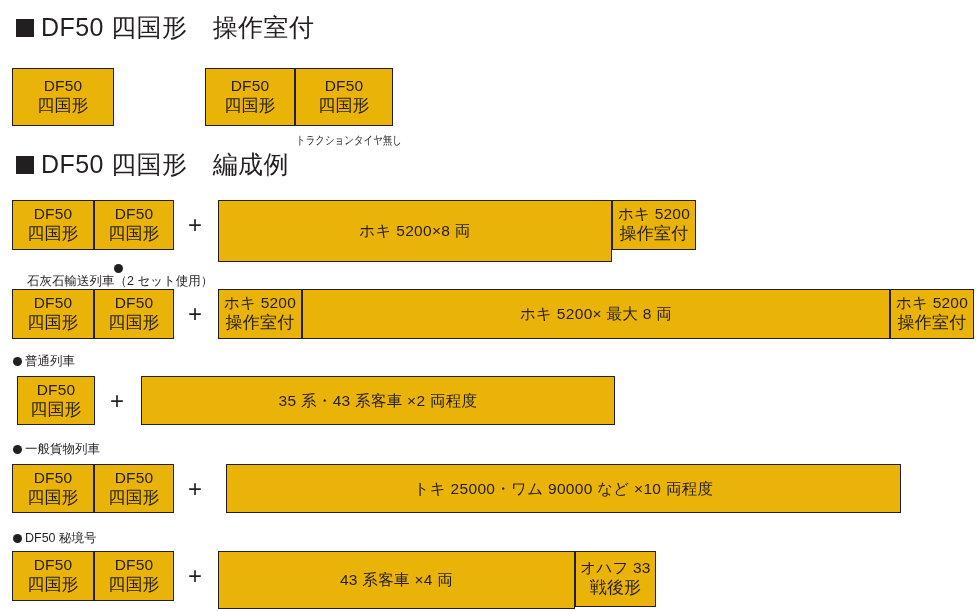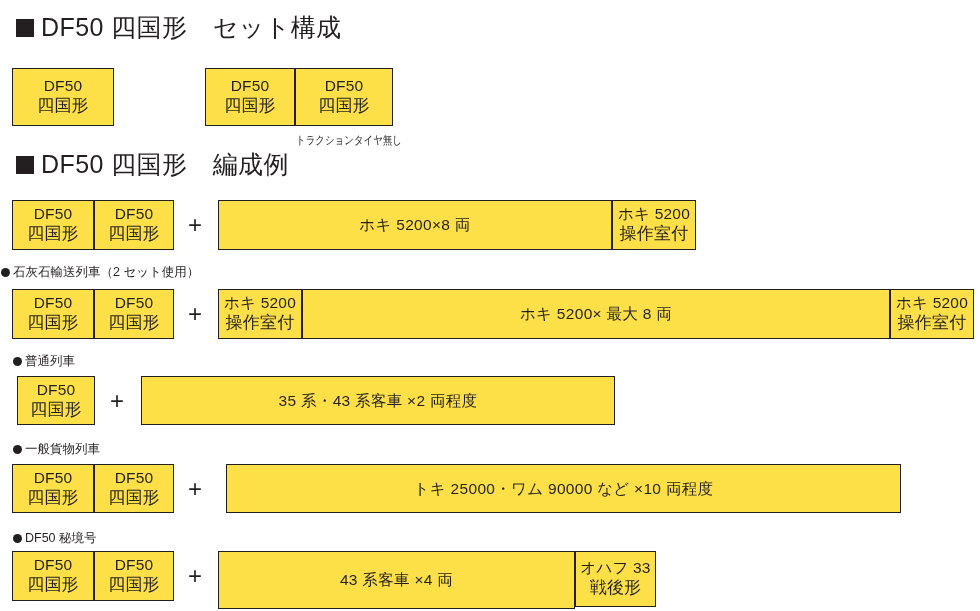--- a/index.html
+++ b/index.html
@@ -55,21 +55,21 @@
     display: inline-block;
     margin-right: 3px;
     flex: 0 0 auto;
   }
 
   
   .box {
     position: absolute;
     box-sizing: border-box;
     border: 1.6px solid #231f20;
-    background: #fde047;
+    background: #eab308;
     display: flex;
     flex-direction: column;
     align-items: center;
     justify-content: center;
     text-align: center;
     line-height: 1.22;
     color: #231f20;
   }
   .box .l1 { font-size: 15.5px; letter-spacing: 0.2px; }
   .box .l2 { font-size: 17px; letter-spacing: 0.2px; }
@@ -99,21 +99,21 @@
     transform: scaleX(0.82);
     transform-origin: left center;
     letter-spacing: 0px;
   }
 </style>
 </head>
 <body>
 
 <div class="section-heading" style="left:16px; top:11px;">
   <span class="sq-marker"></span>
-  <span class="htext">DF50 四国形　セット構成</span>
+  <span class="htext">DF50 四国形　操作室付</span>
 </div>
 
 <div class="box" style="left:12px; top:68px; width:102px; height:58px;">
   <span class="l1">DF50</span>
   <span class="l2">四国形</span>
 </div>
 
 <div class="box join-right" style="left:205px; top:68px; width:90px; height:58px;">
   <span class="l1">DF50</span>
   <span class="l2">四国形</span>
@@ -131,29 +131,29 @@
 
 <div class="box join-right" style="left:12px; top:200px; width:82px; height:50px;">
   <span class="l1">DF50</span>
   <span class="l2">四国形</span>
 </div>
 <div class="box join-left" style="left:94px; top:200px; width:80px; height:50px;">
   <span class="l1">DF50</span>
   <span class="l2">四国形</span>
 </div>
 <div class="plus" style="left:183px; top:213px; width:24px;">+</div>
-<div class="box single-line" style="left:218px; top:200px; width:394px; height:50px;">
+<div class="box single-line" style="left:218px; top:200px; width:394px; height:62px;">
   <span class="wide-text">ホキ 5200×8 両</span>
 </div>
 <div class="box" style="left:612px; top:200px; width:84px; height:50px;">
   <span class="l1">ホキ 5200</span>
   <span class="l2">操作室付</span>
 </div>
 
-<div class="sub-label" style="left:1px; top:264px;">
+<div class="sub-label" style="left:27px; top:264px;flex-direction:column;">
   <span class="dot-marker"></span>
   <span>石灰石輸送列車（2 セット使用）</span>
 </div>
 <div class="box join-right" style="left:12px; top:289px; width:82px; height:50px;">
   <span class="l1">DF50</span>
   <span class="l2">四国形</span>
 </div>
 <div class="box join-left" style="left:94px; top:289px; width:80px; height:50px;">
   <span class="l1">DF50</span>
   <span class="l2">四国形</span>

